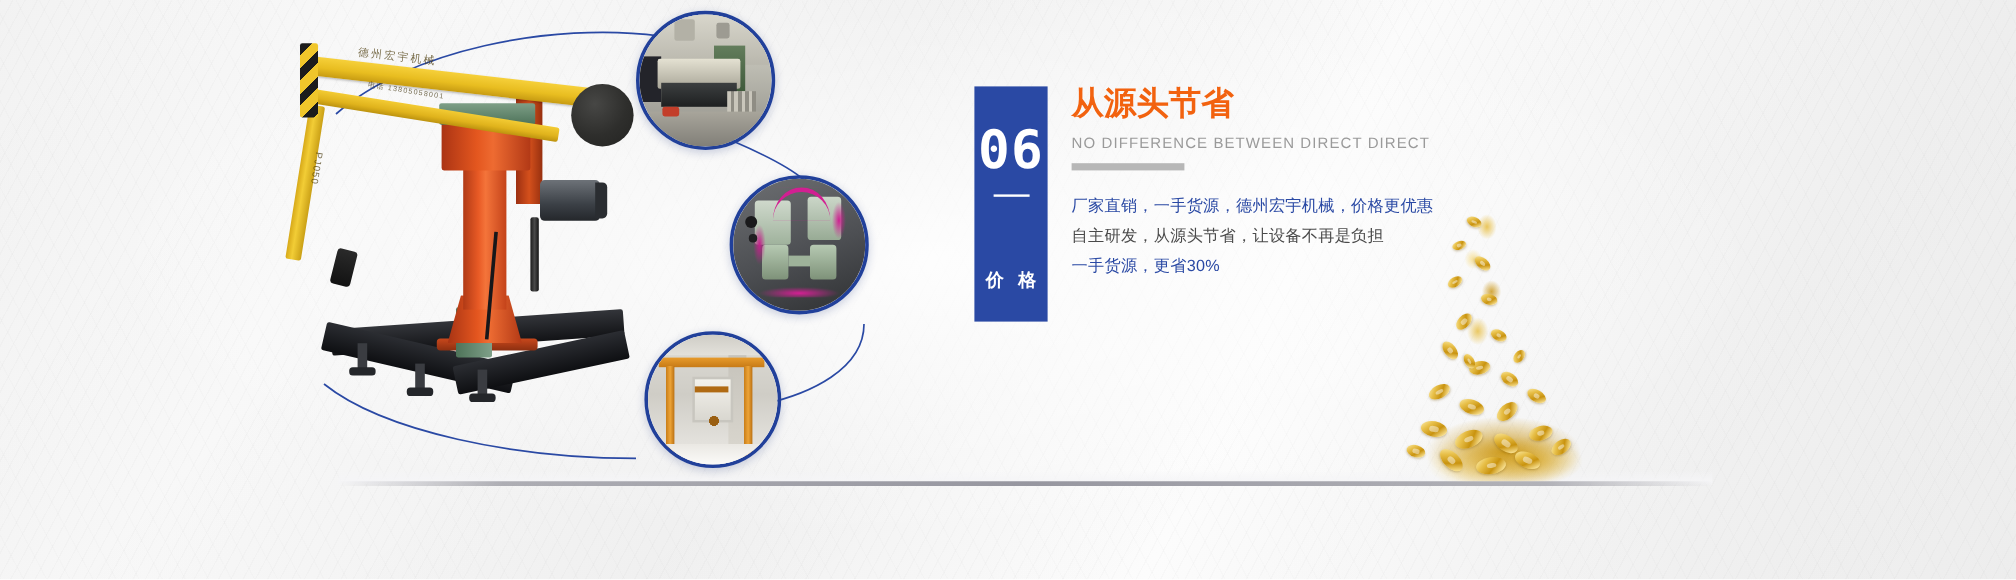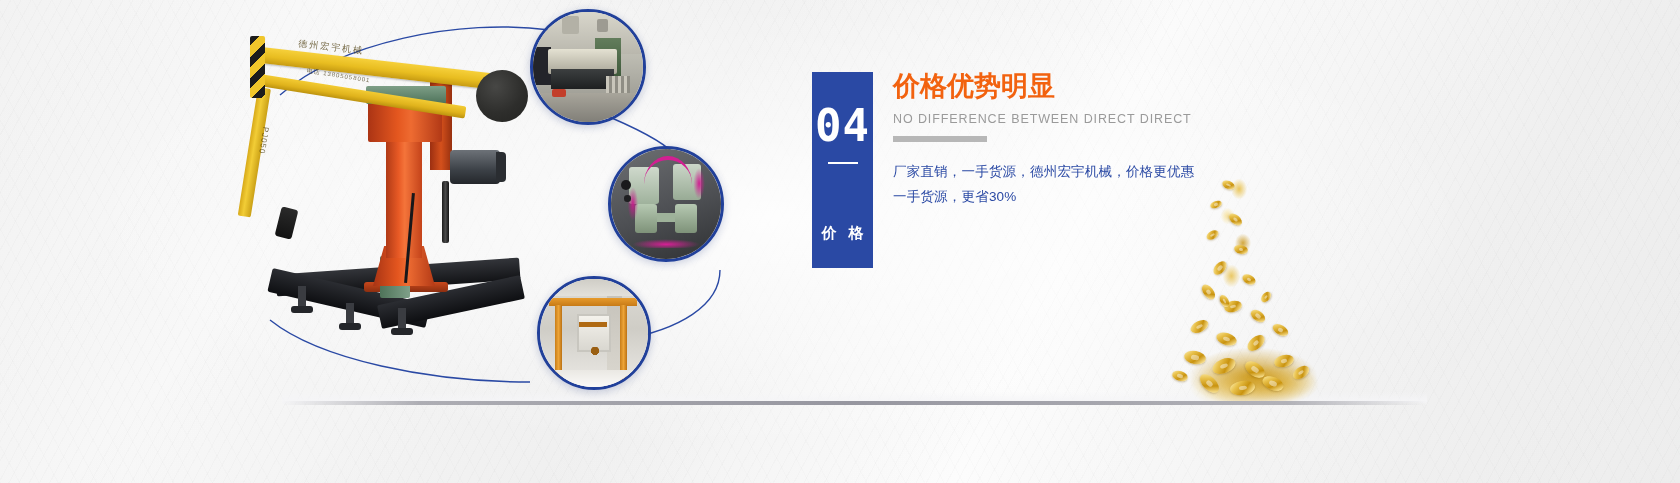--- a/index.html
+++ b/index.html
@@ -354,31 +354,32 @@
       <div class="g-beam"></div>
       <div class="g-p1"></div>
       <div class="g-p2"></div>
       <div class="g-arm"></div>
       <div class="g-tool"></div>
       <div class="g-floor"></div>
     </div>
   </div>
 
   <div class="num-block">
-    <div class="num-02">04</div>
+    <div class="num-02">06</div>
     <div class="num-rule"></div>
     <div class="num-label">价 格</div>
   </div>
 
   <div class="txt">
-    <div class="h2">价格优势明显</div>
+    <div class="h2">从源头节省</div>
     <div class="sub-en">NO DIFFERENCE BETWEEN DIRECT DIRECT</div>
     <div class="rule"></div>
     <div class="blist">
       <div class="bline">厂家直销，一手货源，德州宏宇机械，价格更优惠</div>
+      <div class="bline dark">自主研发，从源头节省，让设备不再是负担</div>
       <div class="bline">一手货源，更省30%</div>
     </div>
   </div>
 
   <div class="coins">
     <div class="coin-stream"></div>
     <div class="coin-pile"></div>
     <div class="coin" style="left:72px;top:6px;width:13px;height:8px;transform:rotate(24deg);"></div>
     <div class="coin" style="left:60px;top:26px;width:12px;height:7px;transform:rotate(-18deg);"></div>
     <div class="coin" style="left:78px;top:40px;width:15px;height:9px;transform:rotate(40deg);"></div>

